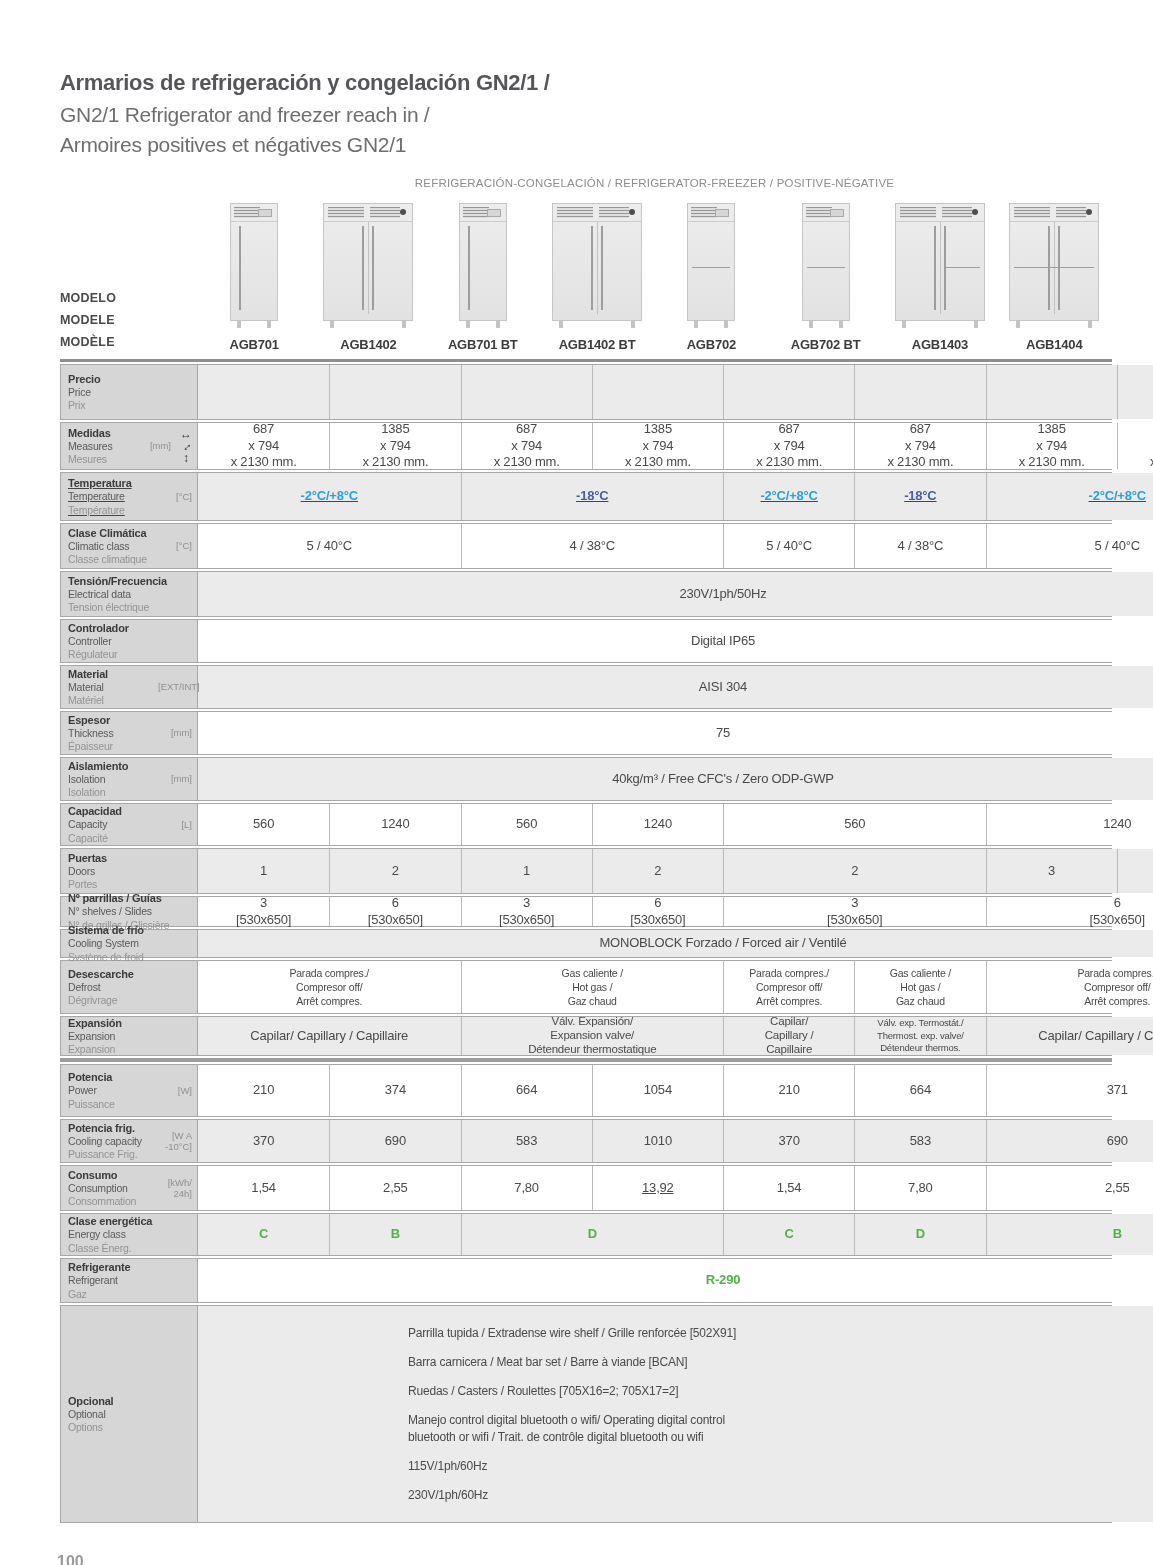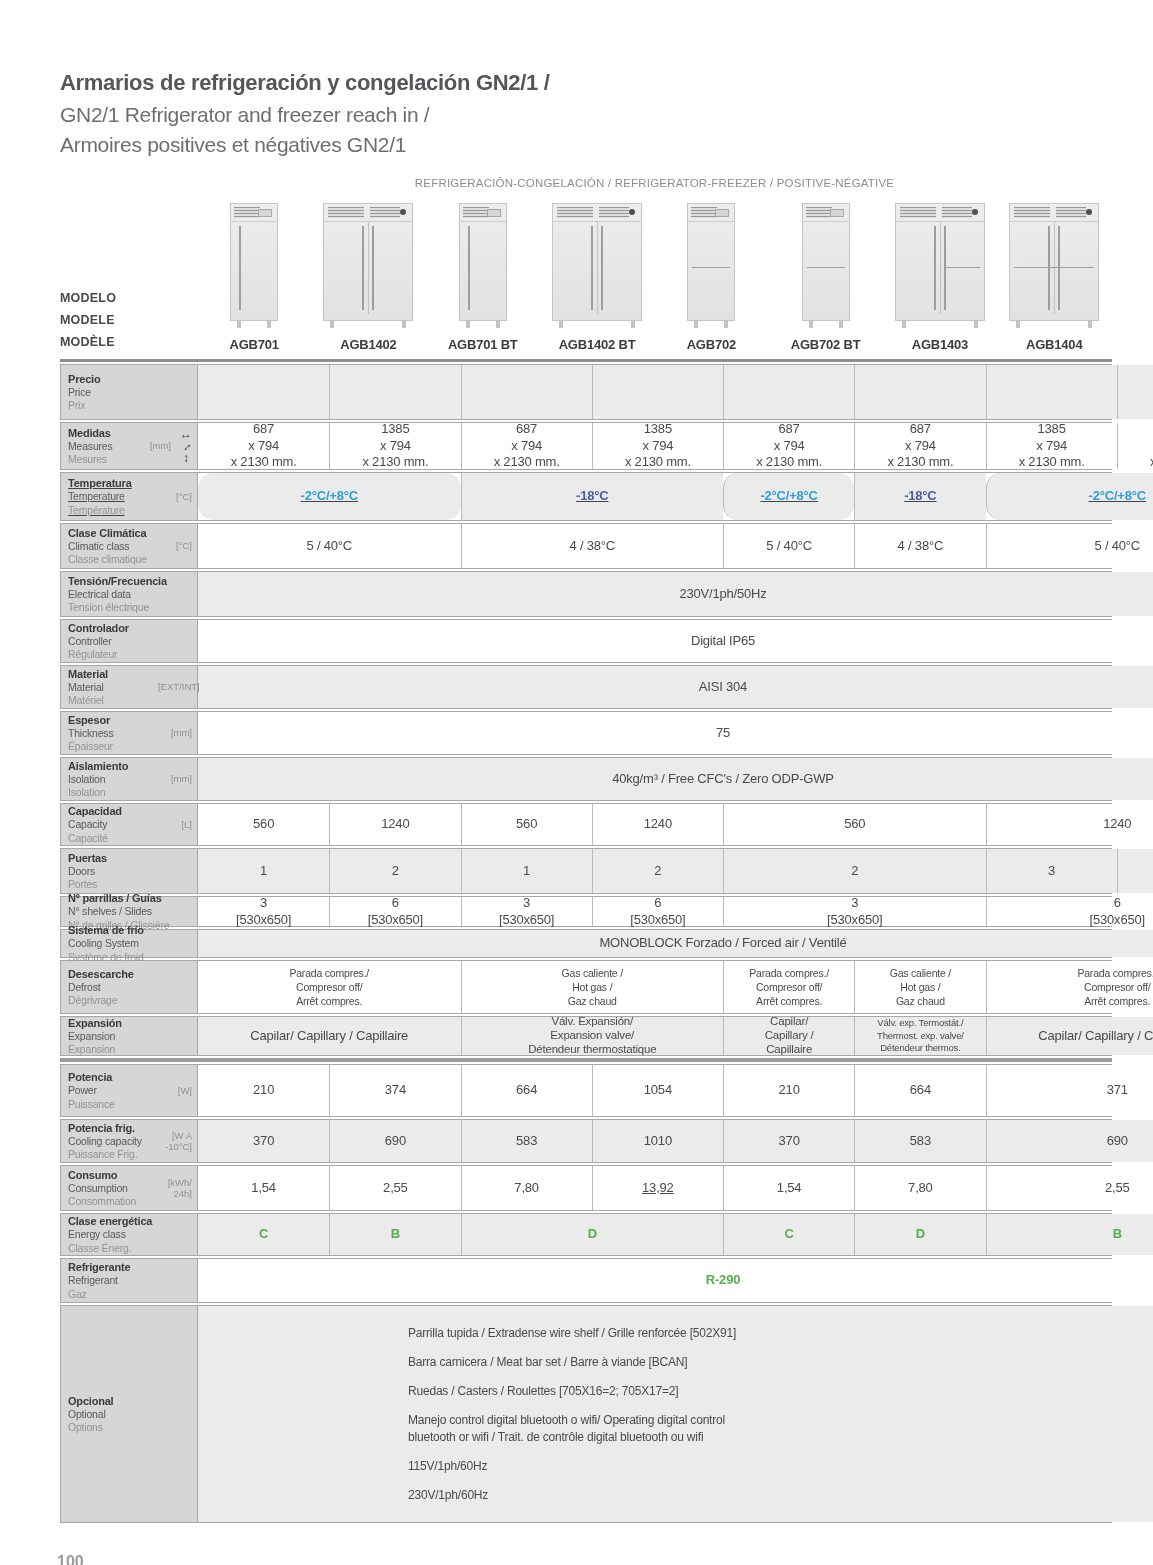--- a/index.html
+++ b/index.html
@@ -60,21 +60,21 @@
         text-align:right;white-space:pre-line;line-height:1.2;max-width:34px;}
   .unit.shift{right:26px;}
   .arrows{position:absolute;right:5px;top:5px;bottom:5px;display:flex;flex-direction:column;
           justify-content:space-between;align-items:center;color:#3b3b3d;font-size:12px;line-height:1;}
   .arrows .diag{transform:rotate(-45deg);}
   .cell{flex-grow:0;flex-shrink:0;display:flex;align-items:center;justify-content:center;text-align:center;
         font-size:13px;color:#4a4a4c;letter-spacing:-0.2px;line-height:1.3;box-sizing:border-box;
         white-space:pre-line;padding:2px;}
   .cell + .cell{border-left:1px solid #bababa;}
   .cell.bold{font-weight:bold;}
-  .cell.c-lightblue{color:#2d9fd6;border-radius:15px;}
+  .cell.c-lightblue{color:#2d9fd6;}
   .cell.c-darkblue{color:#4a5ca6;}
   .cell.c-green{color:#55b04b;}
   .cell.sz-sm{font-size:10.5px;line-height:1.35;text-align:center;}
   .cell.sz-md{font-size:11.5px;line-height:1.2;}
   .cell.sz-xs{font-size:9.5px;line-height:1.3;}
 
   .row-precio{height:56px;} .row-medidas{height:48px;} .row-temperatura{height:49px;text-decoration:underline;}
   .row-clase_climatica{height:46px;} .row-tension{height:46px;} .row-controlador{height:44px;}
   .row-material{height:44px;} .row-espesor{height:44px;} .row-aislamiento{height:44px;}
   .row-capacidad{height:43px;} .row-puertas{height:46px;} .row-parrillas{height:31px;}

